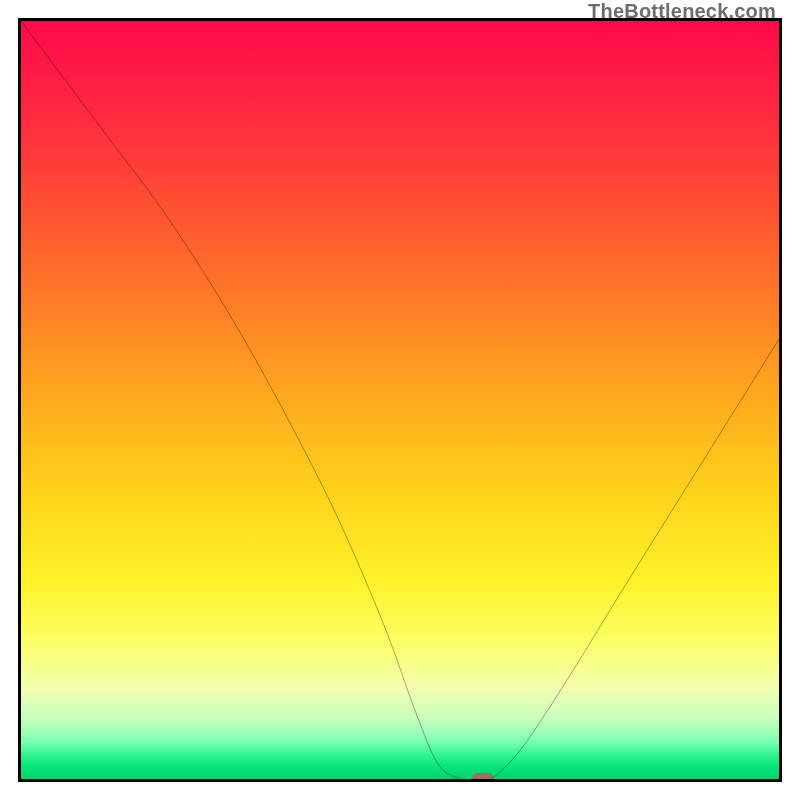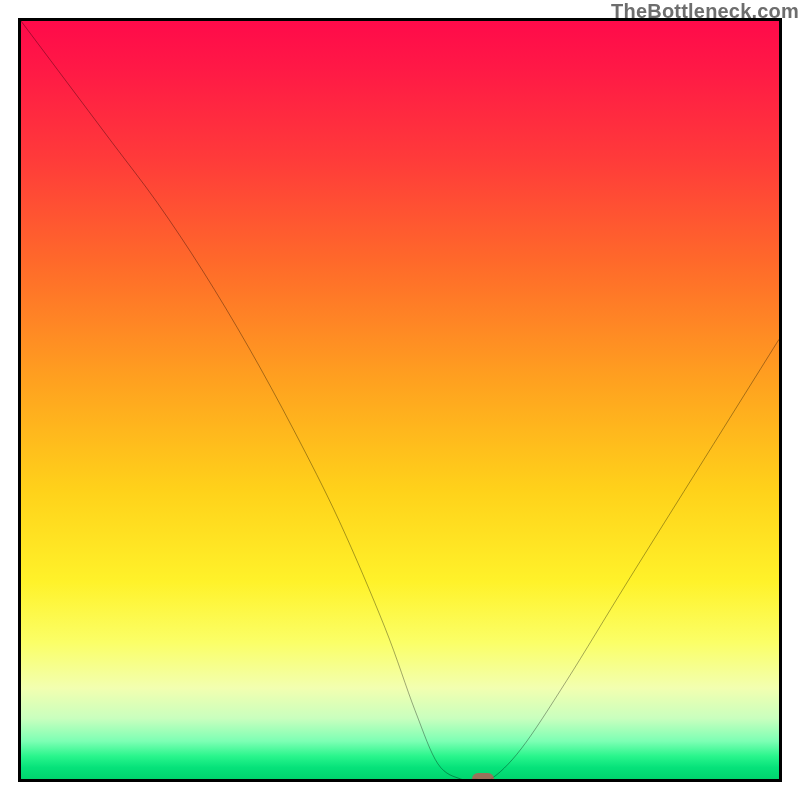--- a/index.html
+++ b/index.html
@@ -56,21 +56,21 @@
     position: absolute;
     width: 22px;
     height: 12px;
     border-radius: 6px;
     background: rgba(220, 70, 80, 0.70);
     transform: translate(-50%, -50%);
   }
   .watermark {
     position: absolute;
     top: 0px;
-    right: 1px;
+    right: 24px;
     font-size: 20px;
     font-weight: 600;
     letter-spacing: 0.2px;
     color: #6d6d6d;
   }
 </style>
 </head>
 <body>
 
 <div class="chart-wrap">

